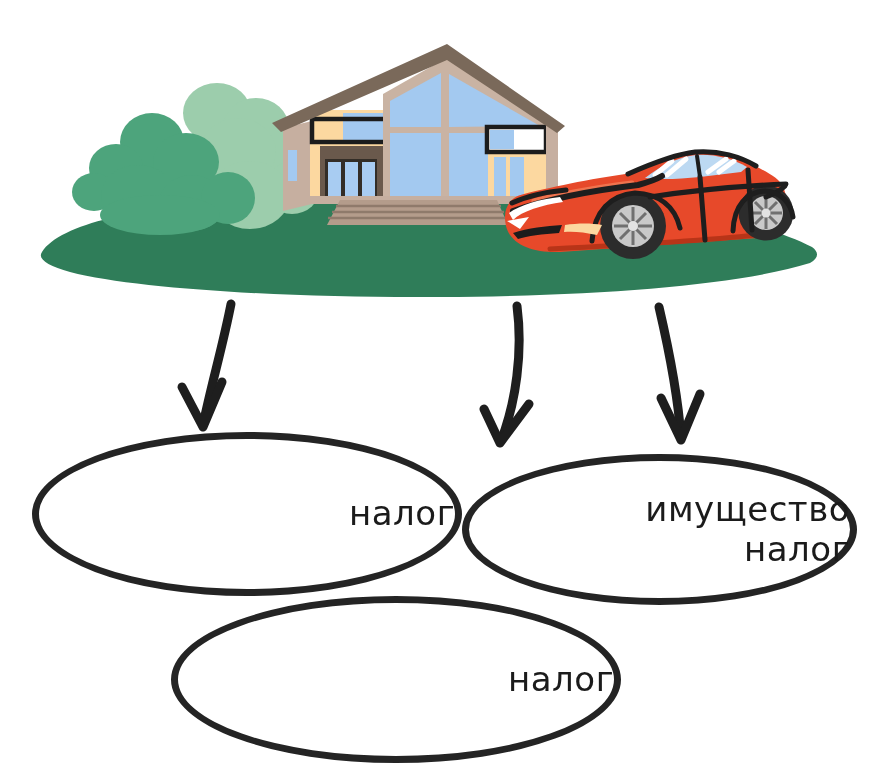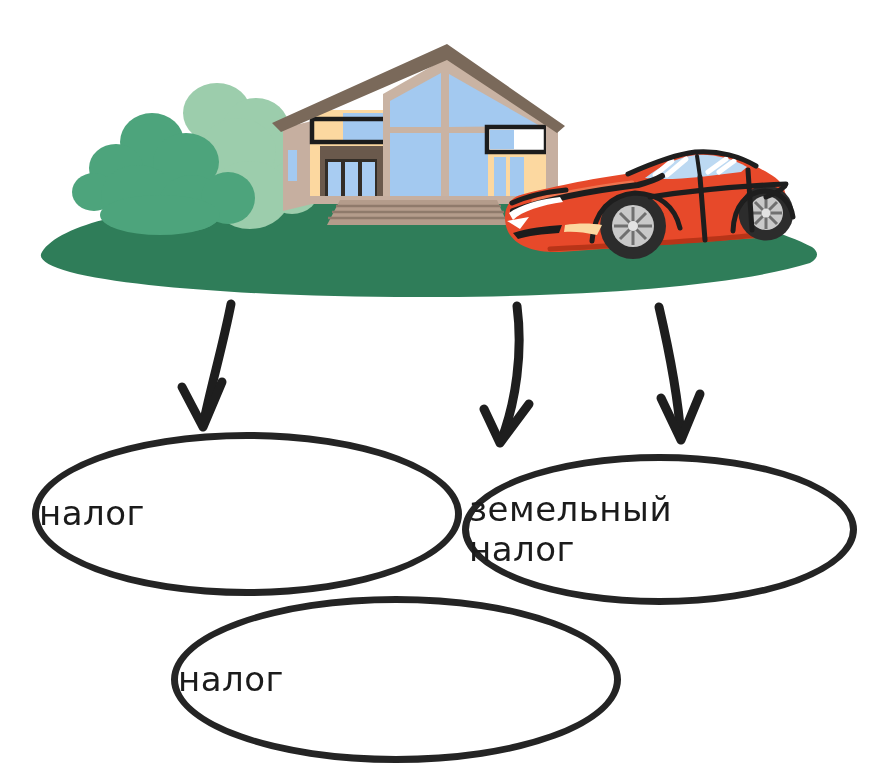--- a/index.html
+++ b/index.html
@@ -17,21 +17,21 @@
     width: 870px; height: 768px;
   }
   .bubble {
     position: absolute;
     box-sizing: border-box;
     border: 7px solid #242424;
     border-radius: 50%;
     background: #ffffff;
     display: flex;
     flex-direction: column;
-    align-items: flex-start;
+    align-items: flex-end;
     justify-content: center;
     text-align: center;
     color: #1b1b1b;
     font-size: 34px;
     line-height: 1.17;
     letter-spacing: 0.5px;
   }
   .bubble span { display: block; white-space: nowrap; }
   #bubble-property  { left: 32px;  top: 432px; width: 430px; height: 164px; }
   #bubble-land      { left: 462px; top: 454px; width: 395px; height: 151px; }
@@ -181,21 +181,21 @@
         <path d="M 661 398 L 681 440 M 700 394 L 681 440"></path>
       </g>
     </g>
   </svg>
 
   <div class="bubble" id="bubble-property">
     <span>налог</span>
   </div>
 
   <div class="bubble" id="bubble-land">
-    <span>земельный</span>
+    <span>имущество</span>
     <span>налог</span>
   </div>
 
   <div class="bubble" id="bubble-transport">
     <span>налог</span>
   </div>
 
 </div>
 
 </body></html>

